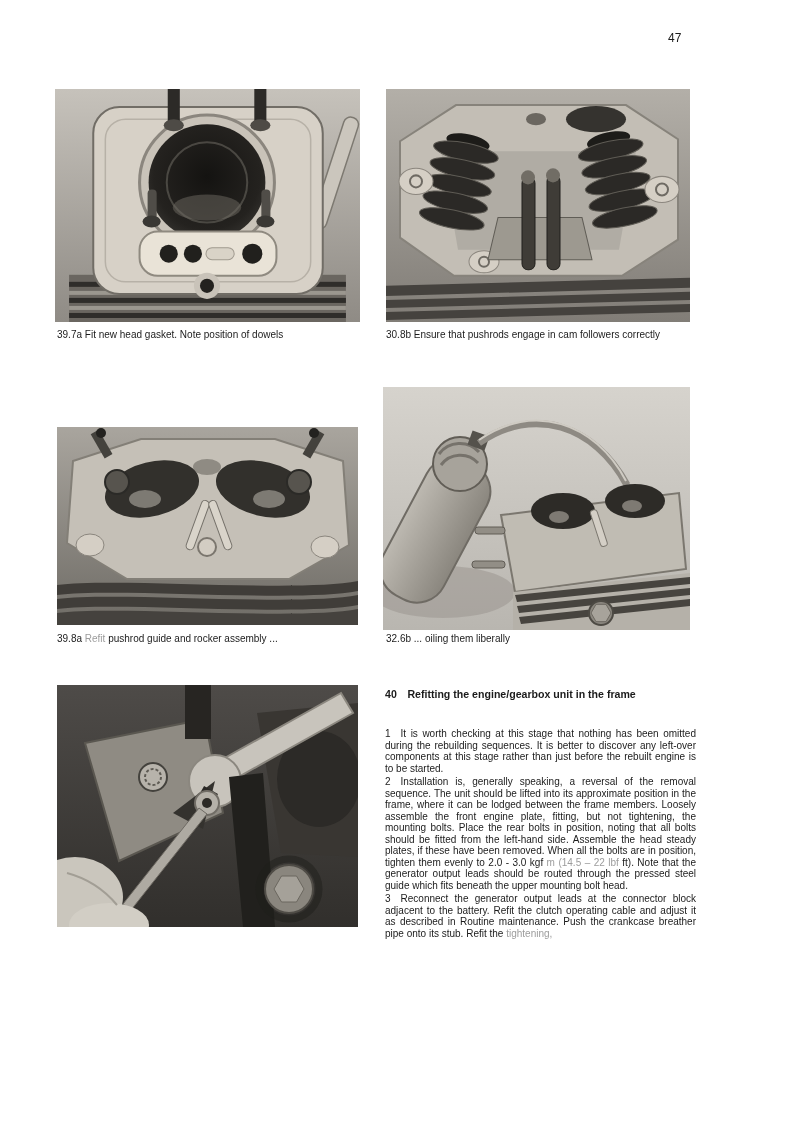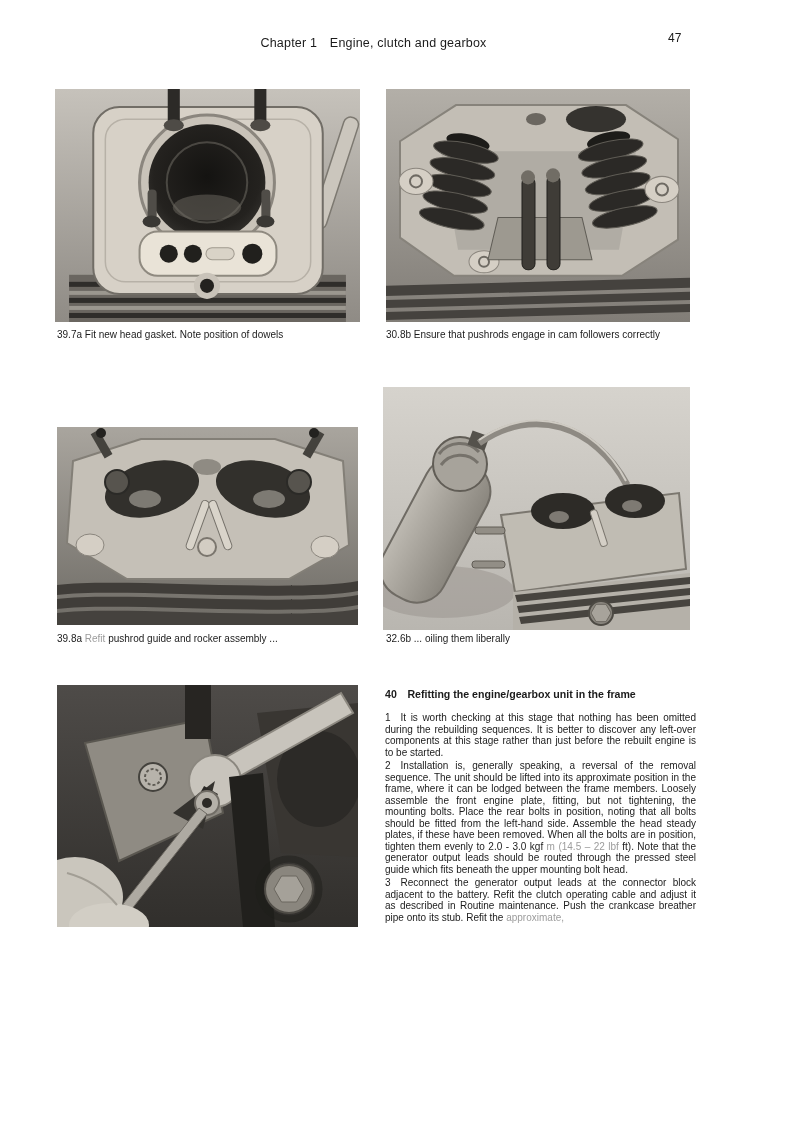--- a/index.html
+++ b/index.html
@@ -18,33 +18,32 @@
   figure.photo{
     position:absolute;margin:0;overflow:hidden;background:#9a968f;
   }
   figure.photo svg{display:block;width:100%;height:100%;}
   .caption{
     position:absolute;font-size:10px;line-height:12px;color:#1b1b1b;
   }
   .muted{color:#9c9c9c;}
   .text-col{position:absolute;left:385px;top:688px;width:311px;}
   .text-col h2{
-    font-size:10.6px;line-height:12px;font-weight:bold;margin:0 0 12px 0;
+    font-size:10.6px;line-height:12px;font-weight:bold;margin:0 0 28px 0;
   }
   .text-col p{
     font-size:10px;line-height:11.5px;text-align:justify;margin:0;
   }
   .text-col p + p{margin-top:2px;}
 </style>
 </head>
 <body>
 
 <div class="page">
 
-  <div class="header-title">Chapter 1 Engine, clutch and gearbox</div>
   <div class="page-number">47</div>
 
   <figure class="photo" style="left:55px;top:89px;width:305px;height:233px;">
     <svg viewBox="0 0 303 232" preserveAspectRatio="none">
       <defs>
         <linearGradient id="pg1" x1="0" y1="0" x2="0" y2="1">
           <stop offset="0" stop-color="#c6c2bb"></stop>
             <stop offset="1" stop-color="#8f8b85"></stop>
         </linearGradient>
         <radialGradient id="bore1" cx="0.5" cy="0.45" r="0.65">
@@ -267,16 +266,16 @@
       <ellipse cx="52" cy="240" rx="40" ry="22" fill="#d2cec5"></ellipse>
       <path d="M10,188 Q40,196 60,220" fill="none" stroke="#a29e95" stroke-width="2"></path>
     </svg>
   </figure>
 
 
   <section class="text-col">
     <h2>40 Refitting the engine/gearbox unit in the frame</h2>
     <p>1 It is worth checking at this stage that nothing has been omitted during the rebuilding sequences. It is better to discover any left-over components at this stage rather than just before the rebuilt engine is to be started.</p>
     <p><span>2 Installation is, generally speaking, a reversal of the removal sequence. The unit should be lifted into its approximate position in the frame, where it can be lodged between the frame members. Loosely assemble the front engine plate, fitting, but not tightening, the mounting bolts. Place the rear bolts in position, noting that all bolts should be fitted from the left-hand side. Assemble the head steady plates, if these have been removed. When all the bolts are in position, tighten them evenly to 2.0 - 3.0 kgf </span><span class="muted">m (14.5 – 22 lbf </span><span>ft). Note that the generator output leads should be routed through the pressed steel guide which fits beneath the upper mounting bolt head.</span></p>
-    <p><span>3 Reconnect the generator output leads at the connector block adjacent to the battery. Refit the clutch operating cable and adjust it as described in Routine maintenance. Push the crankcase breather pipe onto its stub. Refit the </span><span class="muted">approximate,</span></p>
+    <p><span>3 Reconnect the generator output leads at the connector block adjacent to the battery. Refit the clutch operating cable and adjust it as described in Routine maintenance. Push the crankcase breather pipe onto its stub. Refit the </span><span class="muted">tightening,</span></p>
   </section>
 
 </div>
 
 </body></html>

